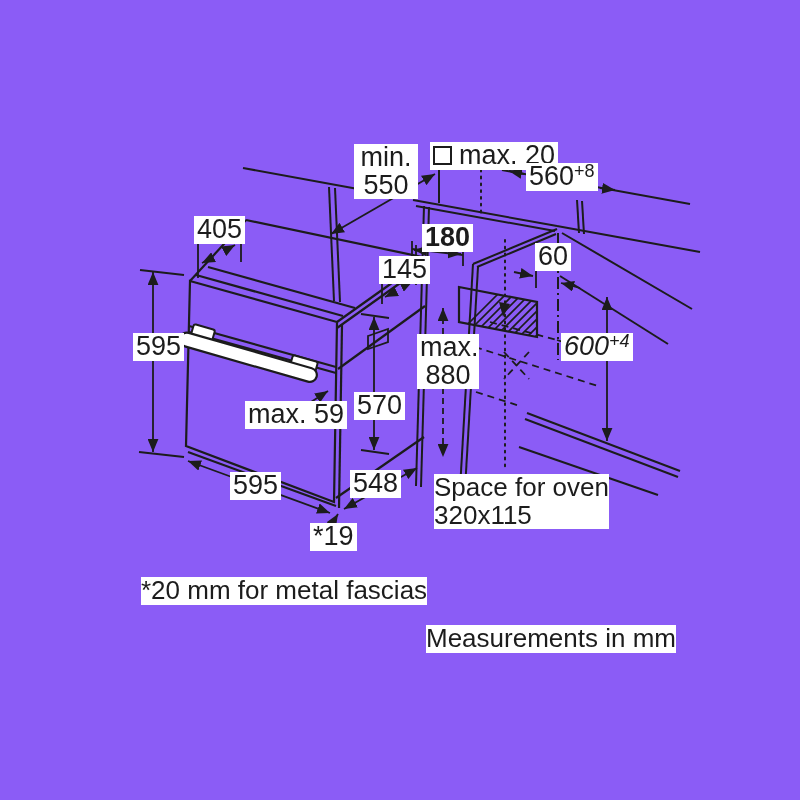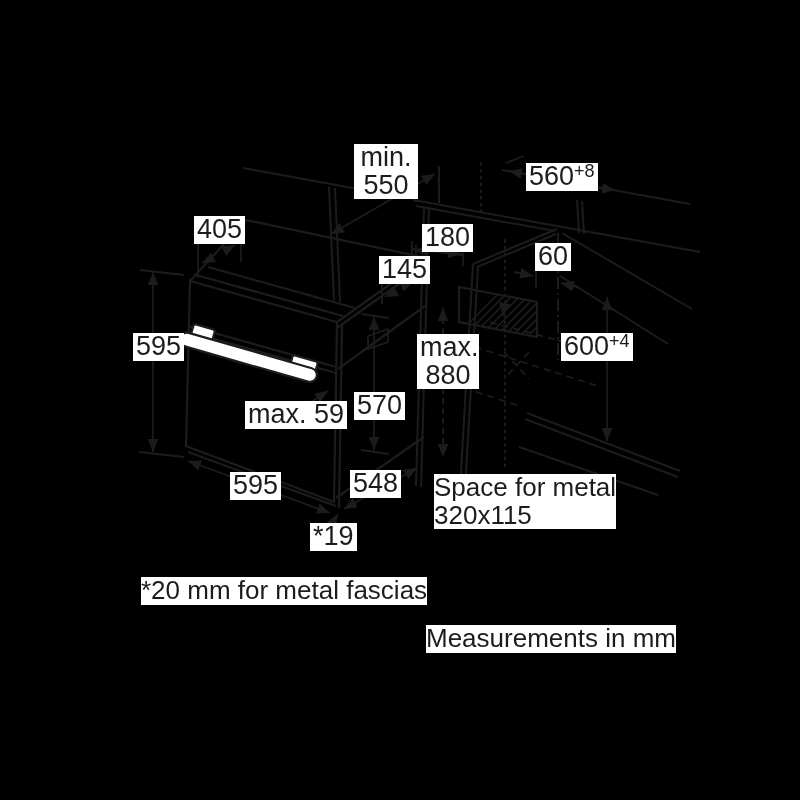--- a/index.html
+++ b/index.html
@@ -1,16 +1,16 @@
 <!DOCTYPE html>
 <html><head>
 <meta charset="utf-8">
 <style>
   html,body{margin:0;padding:0;background:#fff;}
-  #canvas{position:relative;width:800px;height:800px;background:#000000;overflow:hidden;
+  #canvas{position:relative;width:800px;height:800px;background:#8b5cf6;overflow:hidden;
           font-family:"Liberation Sans",sans-serif;color:#1c1c1c;}
   svg{position:absolute;left:0;top:0;}
   .lbl{position:absolute;background:#fff;padding:0 3px;font-size:27px;line-height:1.02;
        white-space:nowrap;color:#1c1c1c;}
   .lbl.center{text-align:center;}
   .sup{font-size:18px;position:relative;top:-8px;letter-spacing:0;}
   .sq{display:inline-block;width:15px;height:15px;border:2.5px solid #1c1c1c;
       margin-right:7px;vertical-align:-1px;}
   .note{position:absolute;background:#fff;font-size:26px;line-height:1.06;color:#1c1c1c;
         white-space:nowrap;}
@@ -161,51 +161,54 @@
 
     <line x1="330" y1="527" x2="338" y2="514" marker-end="url(#ah)"></line>
   </g>
 </svg>
 
   <div class="lbl center" style="left:354px;top:144px;width:58px;">
     <div>min.</div>
     <div>550</div>
   </div>
 
+  <div class="lbl" style="left:430px;top:142px;">
+    <span class="sq"></span><span>max. 20</span>
+  </div>
 
   <div class="lbl" style="left:526px;top:163px;">
     <span>560</span><span class="sup">+8</span>
   </div>
 
   <div class="lbl" style="left:194px;top:216px;">
     <span>405</span>
   </div>
 
-  <div class="lbl" style="left:422px;top:224px;">
+  <div class="lbl" style="left:422px;top:224px;font-weight:bold;">
     <span>180</span>
   </div>
 
   <div class="lbl" style="left:379px;top:256px;text-align:center;">
     <span>145</span>
   </div>
 
   <div class="lbl" style="left:535px;top:243px;">
     <span>60</span>
   </div>
 
   <div class="lbl" style="left:133px;top:333px;">
     <span>595</span>
   </div>
 
   <div class="lbl center" style="left:417px;top:334px;width:56px;">
     <div>max.</div>
     <div>880</div>
   </div>
 
-  <div class="lbl" style="left:561px;top:333px;">
+  <div class="lbl" style="left:561px;top:333px;font-style:italic;">
     <span>600</span><span class="sup">+4</span>
   </div>
 
   <div class="lbl" style="left:354px;top:392px;">
     <span>570</span>
   </div>
 
   <div class="lbl" style="left:245px;top:401px;">
     <span>max. 59</span>
   </div>
@@ -216,21 +219,21 @@
 
   <div class="lbl" style="left:350px;top:470px;">
     <span>548</span>
   </div>
 
   <div class="lbl" style="left:310px;top:523px;">
     <span>*19</span>
   </div>
 
   <div class="note" style="left:434px;top:474px;">
-    <div>Space for metal</div>
+    <div>Space for oven</div>
     <div>320x115</div>
   </div>
 
   <div class="note" style="left:141px;top:577px;">
     <span>*20 mm for metal fascias</span>
   </div>
 
   <div class="note" style="left:416px;top:625px;margin-left:10px;">
     <span>Measurements in mm</span>
   </div>

